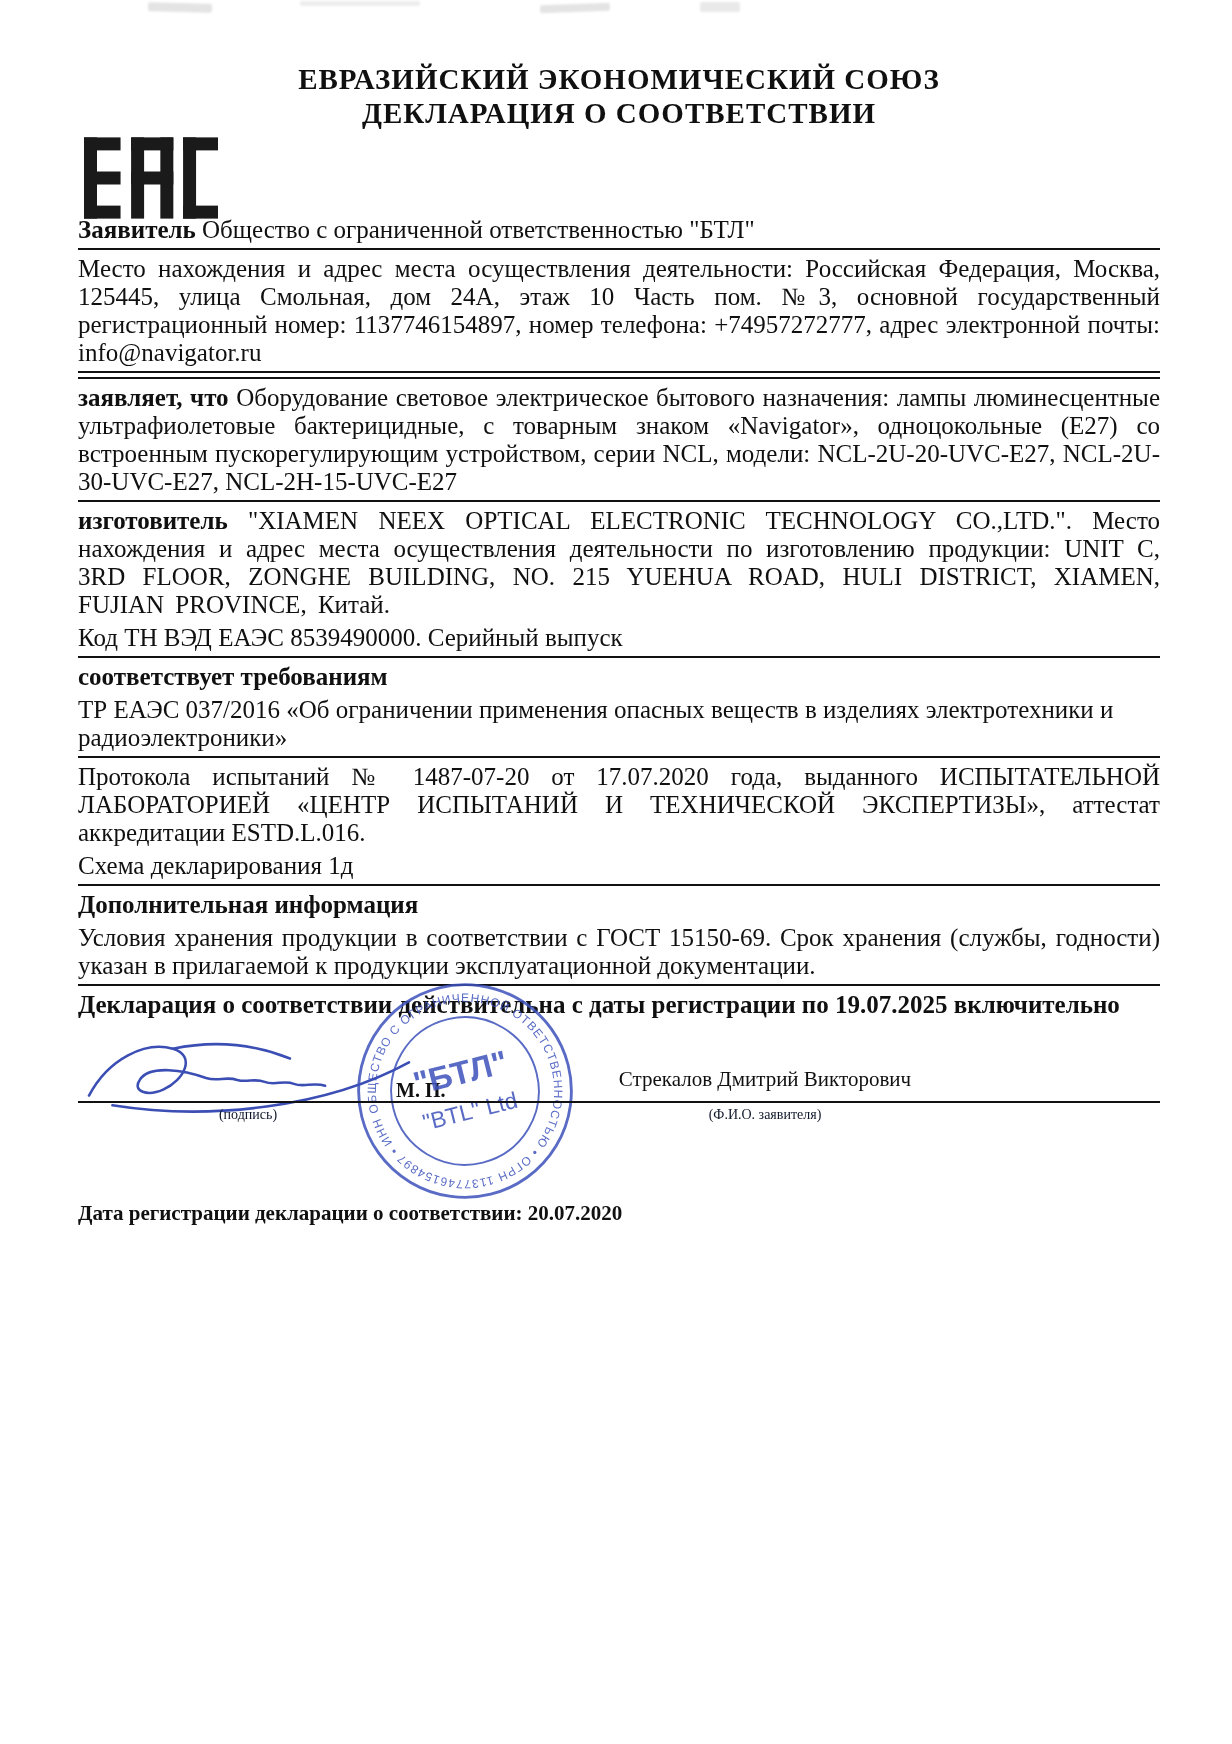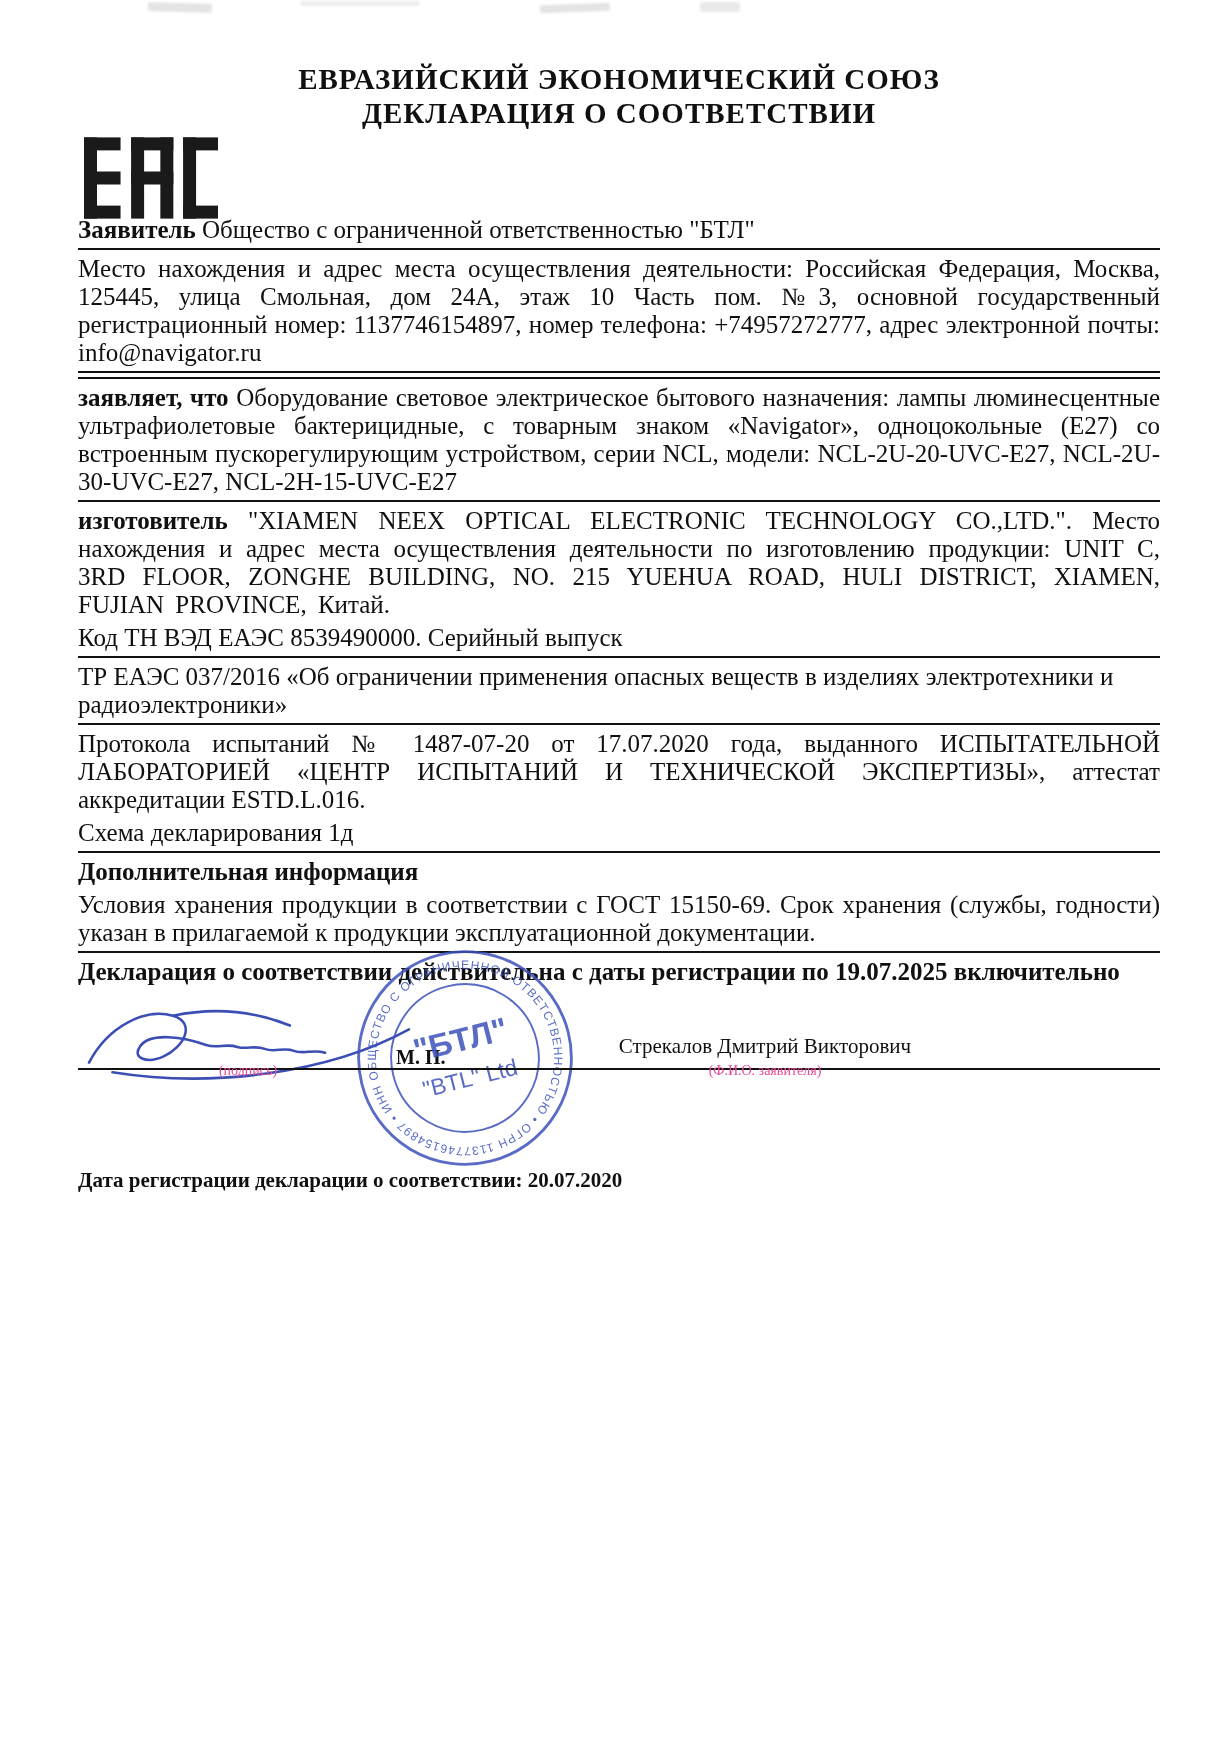--- a/index.html
+++ b/index.html
@@ -91,23 +91,23 @@
     text-align: center;
     font-size: 21px;
   }
   .sig-line {
     position: absolute;
     left: 0; right: 0; top: 70px;
     border-top: 2px solid #111111;
   }
   .caption {
     position: absolute;
-    top: 65px;
+    top: 76px;
     font-size: 14px;
-    color: #ec4899;
+    color: #0f172a;
     text-align: center;
   }
   .cap-sign { left: 100px; width: 140px; }
   .cap-fio  { left: 577px; width: 220px; }
 
   .footer-line {
     margin: 18px 0 0 0;
     font-size: 21px;
     font-weight: bold;
     line-height: 28px;
@@ -165,20 +165,21 @@
     </p>
     <div class="rule"></div>
 
     <p class="sect just wide">
       <span class="b">изготовитель</span>
       <span>"XIAMEN NEEX OPTICAL ELECTRONIC TECHNOLOGY CO.,LTD.". Место нахождения и адрес места осуществления деятельности по изготовлению продукции: UNIT C, 3RD FLOOR, ZONGHE BUILDING, NO. 215 YUEHUA ROAD, HULI DISTRICT, XIAMEN, FUJIAN PROVINCE, Китай.</span>
     </p>
     <p class="sect">Код ТН ВЭД ЕАЭС 8539490000. Серийный выпуск</p>
     <div class="rule"></div>
 
+    <p class="sect b">соответствует требованиям</p>
     <p class="sect">ТР ЕАЭС 037/2016 «Об ограничении применения опасных веществ в изделиях электротехники и радиоэлектроники»</p>
     <div class="rule"></div>
 
     <p class="sect just">Протокола испытаний № 1487-07-20  от 17.07.2020 года, выданного ИСПЫТАТЕЛЬНОЙ ЛАБОРАТОРИЕЙ «ЦЕНТР ИСПЫТАНИЙ И ТЕХНИЧЕСКОЙ ЭКСПЕРТИЗЫ», аттестат аккредитации ESTD.L.016.</p>
     <p class="sect">Схема декларирования 1д</p>
     <div class="rule"></div>
 
     <p class="sect b">Дополнительная информация</p>
     <p class="sect just">Условия хранения продукции в соответствии с ГОСТ 15150-69. Срок хранения (службы, годности) указан в прилагаемой к продукции эксплуатационной документации.</p>
     <div class="rule"></div>

